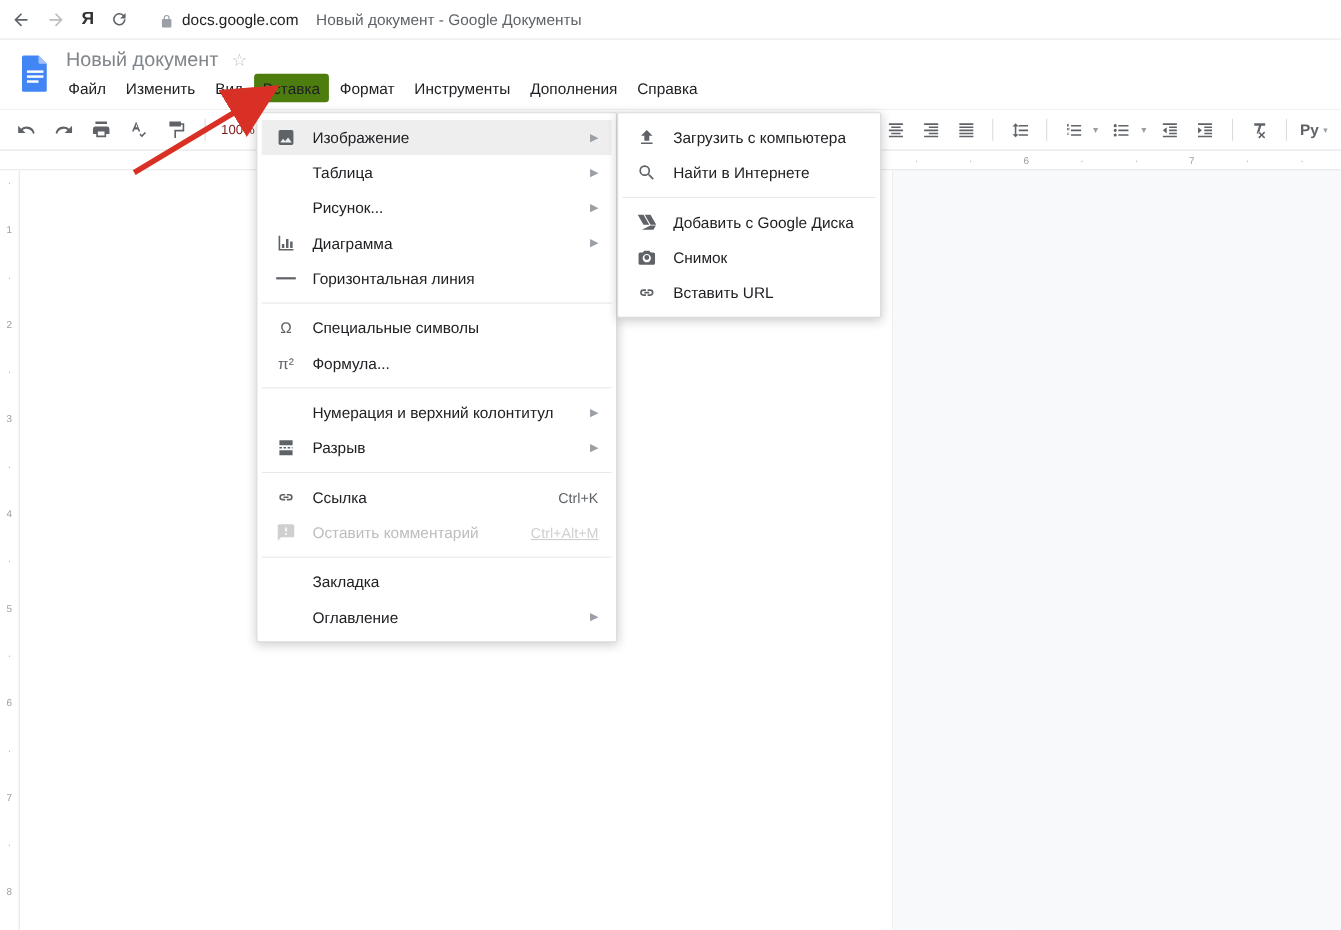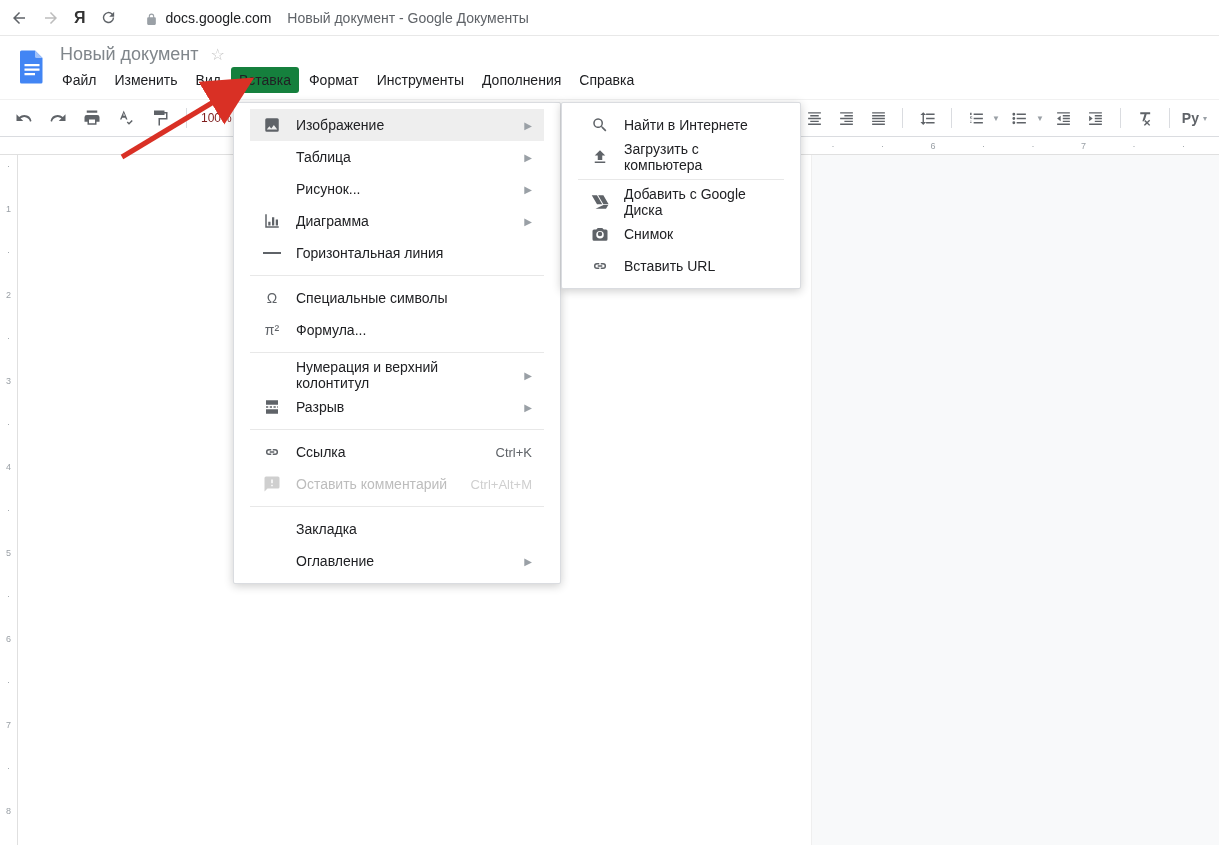--- a/index.html
+++ b/index.html
@@ -15,21 +15,21 @@
 
 
 .docs-header { display: flex; align-items: flex-start; padding: 8px 24px 0 14px; }
 .docs-logo { width: 36px; height: 46px; display: flex; align-items: center; justify-content: center; }
 .docs-logo svg { width: 28px; height: 36px; }
 .docs-title-area { margin-left: 4px; }
 .docs-title { font-size: 18px; color: #80868b; padding: 0 6px; }
 .star { color: #c2c2c2; margin-left: 6px; font-size: 16px; }
 .menubar { display: flex; gap: 2px; margin-top: 2px; }
 .menubar .menu { padding: 5px 8px; font-size: 14px; color: #202124; cursor: pointer; border-radius: 3px; }
-.menubar .menu.active { background: #15803d; text-align: center; }
+.menubar .menu.active { background: #4d7c0f; text-align: center; }
 
 
 .toolbar { height: 38px; border-top: 1px solid #f1f1f1; border-bottom: 1px solid #dadce0; display: flex; align-items: center; padding: 0 12px; gap: 10px; margin-top: 6px; background: #fff; }
 .toolbar .tbtn { width: 24px; height: 24px; display: flex; align-items: center; justify-content: center; color: #5f6368; cursor: pointer; }
 .toolbar .sep { width: 1px; height: 20px; background: #dadce0; margin: 0 4px; }
 .toolbar .zoom { font-size: 12px; color: #7f1d1d; }
 .toolbar .lang { font-size: 14px; font-weight: bold; color: #5f6368;}
 .toolbar .dd { font-size: 8px; color: #9aa0a6; margin-left: -4px; }
 .right-tools { display: flex; align-items: center; gap: 8px; margin-left: auto; }
 .align-active { background: #e8f0fe; border-radius: 3px; color: #1a73e8 !important; }
@@ -38,32 +38,32 @@
 .ruler { height: 18px; background: #fff; border-bottom: 1px solid #e0e0e0; display:flex; align-items:center; padding-left: 780px; overflow:hidden;}
 .ruler span { font-size: 9px; color: #9aa0a6; letter-spacing: 22px; white-space: nowrap;}
 
 
 .doc-area { display: flex; height: calc(100% - 36px - 60px - 38px - 18px); background: #f8f9fa;}
 .vruler { width: 18px; background: #fff; border-right: 1px solid #e0e0e0; padding-top:6px;}
 .vruler span { display:block; font-size:9px; color:#9aa0a6; text-align:center; margin-bottom: 33px;}
 .page { width: 794px; min-height: 700px; background: #fff; margin-left:0; border-right: 1px solid #efefef;}
 
 
-.dropdown { position: absolute; background: #fff; border: 1px solid #dadce0; box-shadow: 0 2px 10px rgba(0,0,0,.2); border-radius: 2px; padding: 6px 16px; z-index: 100; }
+.dropdown { position: absolute; background: #fff; border: 1px solid #dadce0; box-shadow: 0 2px 10px rgba(0,0,0,.2); border-radius: 2px; padding: 6px 4px; z-index: 100; }
 .insert-menu { left: 233px; top: 102px; width: 328px; }
 .image-submenu { left: 561px; top: 102px; width: 240px; }
 .menu-item { display: flex; align-items: center; height: 32px; padding: 0 12px; font-size: 14px; color: #202124; cursor: pointer; gap: 14px; }
 .menu-item:hover, .menu-item.highlight { background: #f1f3f4; }
 .menu-item.highlight { background: #eeeeee; }
 .menu-item.disabled { color: #bdbdbd; cursor: default; justify-content: center; }
 .menu-item .icn { width: 20px; height: 20px; display: flex; align-items: center; justify-content: center; color: #5f6368; flex: 0 0 20px; }
 .menu-item.disabled .icn { color: #cfcfcf; }
 .menu-item .label { flex: 1 1 auto; }
 .menu-item .shortcut { color: #5f6368; font-size: 13px; }
-.menu-item.disabled .shortcut { color: #cfcfcf; }
+.menu-item.disabled .shortcut { color: #cfcfcf; text-decoration: underline; }
 .menu-item .arrow { color: #9aa0a6; font-size: 10px; }
 .menu-sep { height: 1px; background: #e8e8e8; margin: 6px 0; }
 
 
 .anno-arrow { position: absolute; left: 102px; top: 62px; z-index: 200; pointer-events: none; }
 
 svg { display: block; }
 </style>
 </head>
 <body>
@@ -331,32 +331,32 @@
     <span class="icn"></span>
     <span class="label">Оглавление</span>
     <span class="arrow">▶</span>
   </div>
 </div>
 
 <div class="dropdown image-submenu">
   <div class="menu-item">
     <span class="icn">
         <svg width="18" height="18" viewBox="0 0 24 24">
+          <path d="M9 16h6v-6h4l-7-7-7 7h4zm-4 2h14v2H5z" fill="#5f6368"></path>
+        </svg>
+      </span>
+    <span class="label">Загрузить с компьютера</span>
+  </div>
+  <div class="menu-item">
+    <span class="icn">
+        <svg width="18" height="18" viewBox="0 0 24 24">
           <path d="M15.5 14h-.79l-.28-.27a6.5 6.5 0 1 0-.7.7l.27.28v.79l5 5L20.5 19zm-6 0a4.5 4.5 0 1 1 0-9 4.5 4.5 0 0 1 0 9z" fill="#5f6368"></path>
         </svg>
       </span>
     <span class="label">Найти в Интернете</span>
-  </div>
-  <div class="menu-item">
-    <span class="icn">
-        <svg width="18" height="18" viewBox="0 0 24 24">
-          <path d="M9 16h6v-6h4l-7-7-7 7h4zm-4 2h14v2H5z" fill="#5f6368"></path>
-        </svg>
-      </span>
-    <span class="label">Загрузить с компьютера</span>
   </div>
   <div class="menu-sep"></div>
   <div class="menu-item">
     <span class="icn">
         <svg width="18" height="18" viewBox="0 0 24 24">
           <path d="M8 3l7 12H8L1 3zm8.5 13H23l-3 5H6zm-7-13h7l7 12h-7z" fill="#5f6368"></path>
         </svg>
       </span>
     <span class="label">Добавить с Google Диска</span>
   </div>

